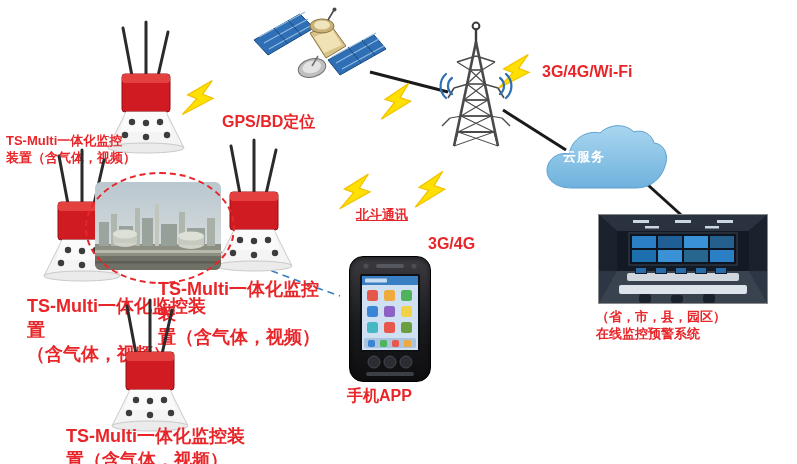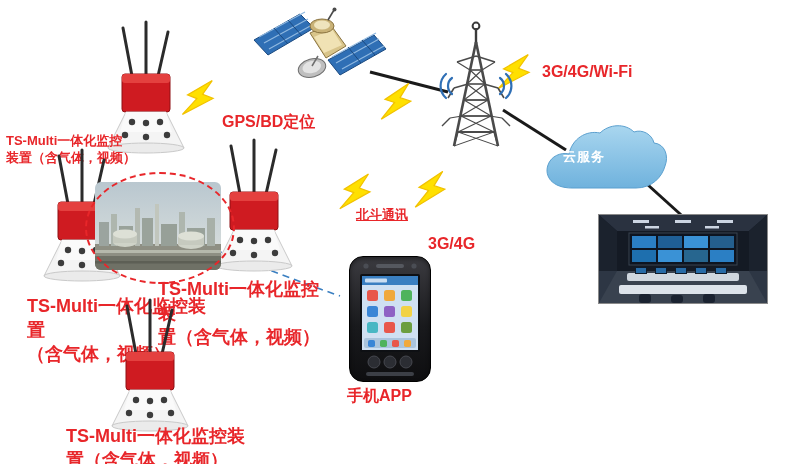--- a/index.html
+++ b/index.html
@@ -354,20 +354,22 @@
         <rect x="117" y="53" width="10" height="5"></rect>
       </g>
 
       <g fill="#1a2230">
         <rect x="40" y="79" width="12" height="9" rx="3"></rect>
         <rect x="72" y="80" width="12" height="8" rx="3"></rect>
         <rect x="104" y="79" width="12" height="9" rx="3"></rect>
       </g>
     </svg>
   </div>
+  <div class="lbl" style="left:596px;top:308px;width:174px;">（省，市，县，园区）
+在线监控预警系统</div>
 
   <div class="phone-body" style="left:349px;top:256px;width:80px;height:124px;">
     <svg width="80" height="124">
 
       <rect x="26" y="7" width="28" height="4" rx="2" fill="#55585f"></rect>
       <circle cx="16" cy="9" r="2.6" fill="#4a4d54"></circle>
       <circle cx="64" cy="9" r="2.6" fill="#4a4d54"></circle>
 
       <rect x="10" y="17" width="60" height="78" rx="2" fill="#0e1014"></rect>
       <rect x="12" y="19" width="56" height="74" fill="#cfe0f2"></rect>

